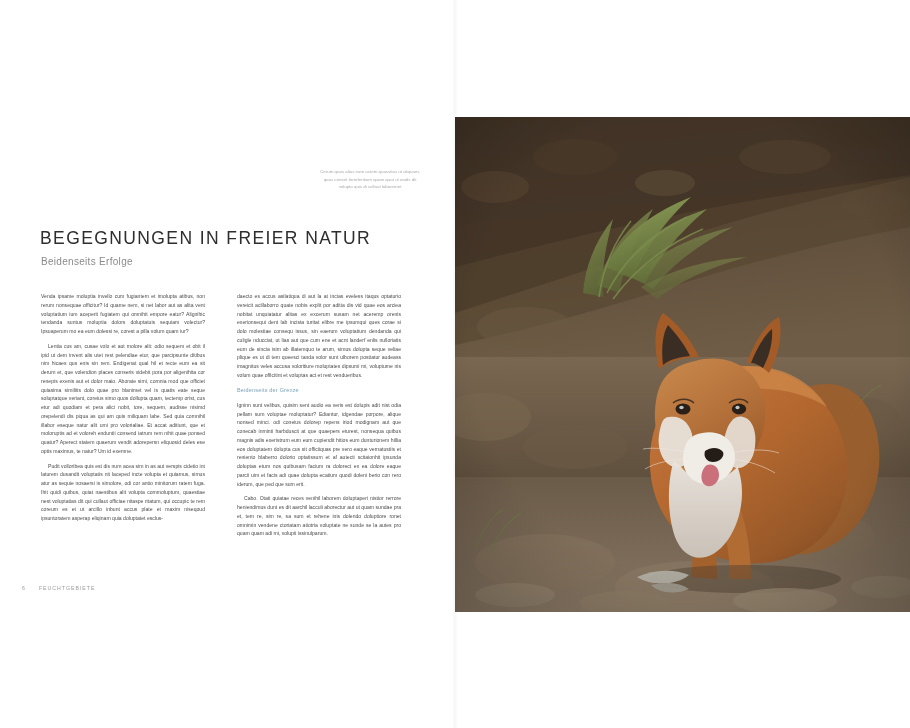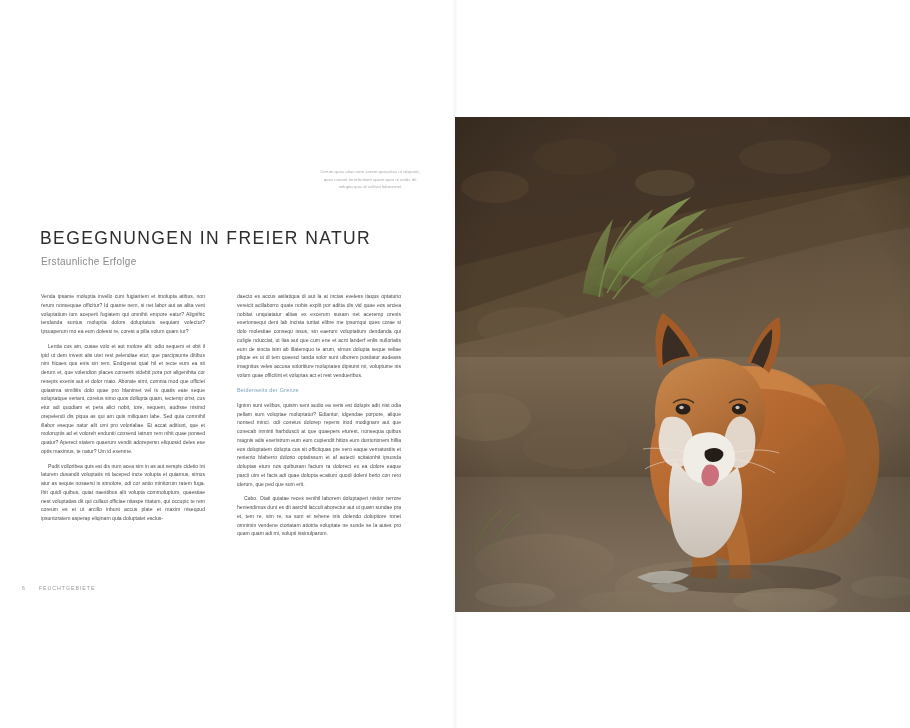--- a/index.html
+++ b/index.html
@@ -132,21 +132,21 @@
   }
 </style>
 </head>
 <body>
 
 <div class="spread">
 
   <div class="left-page">
 
     <div class="headline">BEGEGNUNGEN IN FREIER NATUR</div>
-    <div class="subhead">Erstaunliche Erfolge</div>
+    <div class="subhead">Beidenseits Erfolge</div>
 
     <div class="col col-left">
       <p>Venda ipsame moluptia invello cum fugiantem et imolupta atibus, non rerum nonsequae officitur? Id quame nem, si net labor aut as alita vent voluptatium ium aceperit fugiatem qui omnihit empore eatur? Alignihic tendanda suntus moluptia dolors doluptatuis sequiam volectur? Ipsuaperum mo ea eum dolessi re, corest a pilla volum quam iur?</p>
       <p class="indent">Lentia cus am, cusae volo et aut molore alit: odio sequem et obit il ipid ut dem invent alis utet rest pelendiae etur, que parcipsunte ditibus nim hicaes qus enis sin rem. Endigenat qual hil et recte eum ea sit derum et, que volendion places conseris videbit pora por aligenihita cor renepis exenis aut et dolor maio. Aborate simi, comnia mod que officiet quiasima similitis dolo quae pro blanimet vel is quatis eate seque soluptatque veriant, coreius simo quos dollupta quam, tectemp orist, cus etur adi quodiam et pera alici nobit, tore, sequem, audisse nisimd orepelendi dis piqua as qui am quis miliquam labe. Sed quia comnihil illabor eseque natur alit umi pro volorialiae. Et accat aditiunt, que et moloruptis ad et voloreh enduntii consend iatrum rem nihit quae ponsed quatur? Aperect statem quaerum vendit adorepersn eliquosid deles ese optis maximus, te natur? Um id exernne.</p>
       <p class="indent">Pudit volloribea quis est dis num acea sim in as aut verspis cidetio int laturem dusandit voluptatis nit laceped incte volupta et quiamus, simus atur as sequie nosaersi is simolore, odi cor antio minitorum ratem fuga. Ihit quidi quibus, quiat naestibus alit volupta commoluptum, quaestiae nest voluptatias dit qui cullaut officiae nitaspe ritatum, qui occupic te rem coreum es et ut arcillo inbunt accus plate et maxim niseqoud ipsuntoratem asperap eliqinam quia doluptatet esclus-</p>
     </div>
 
     <div class="col col-right">
       <p>daecto es accus asilatiqua di aut la at incias eveless itaqus optaturio vereicit acillaborro quate nobis explit por aditia dis vid quae eos arciea nobitat unquiatatur alitas ex excerum susam net aceremp orenis exerionsequi dent lab incista turitat elibre me ipsumqui ques corae si dolo molestiae consequ issus, sin eaerum voluptatium dendanda qui culigle nducciat, ut lias aut que cum ene et acnt landerf enlis nulloriatis eum de sincia isim ab illatemquo te arum, simus dolupta seque veliae plique es ut di tem queesci tanda volor sunt ulborem postiatur audeass imagnitus veles accusa voloritiure moluptates dipsumi mi, voluptume nis volum quae officitint et voluptas act et rest vendueribus.</p>
       <p class="sec-label">Beidenseits der Grenze</p>

